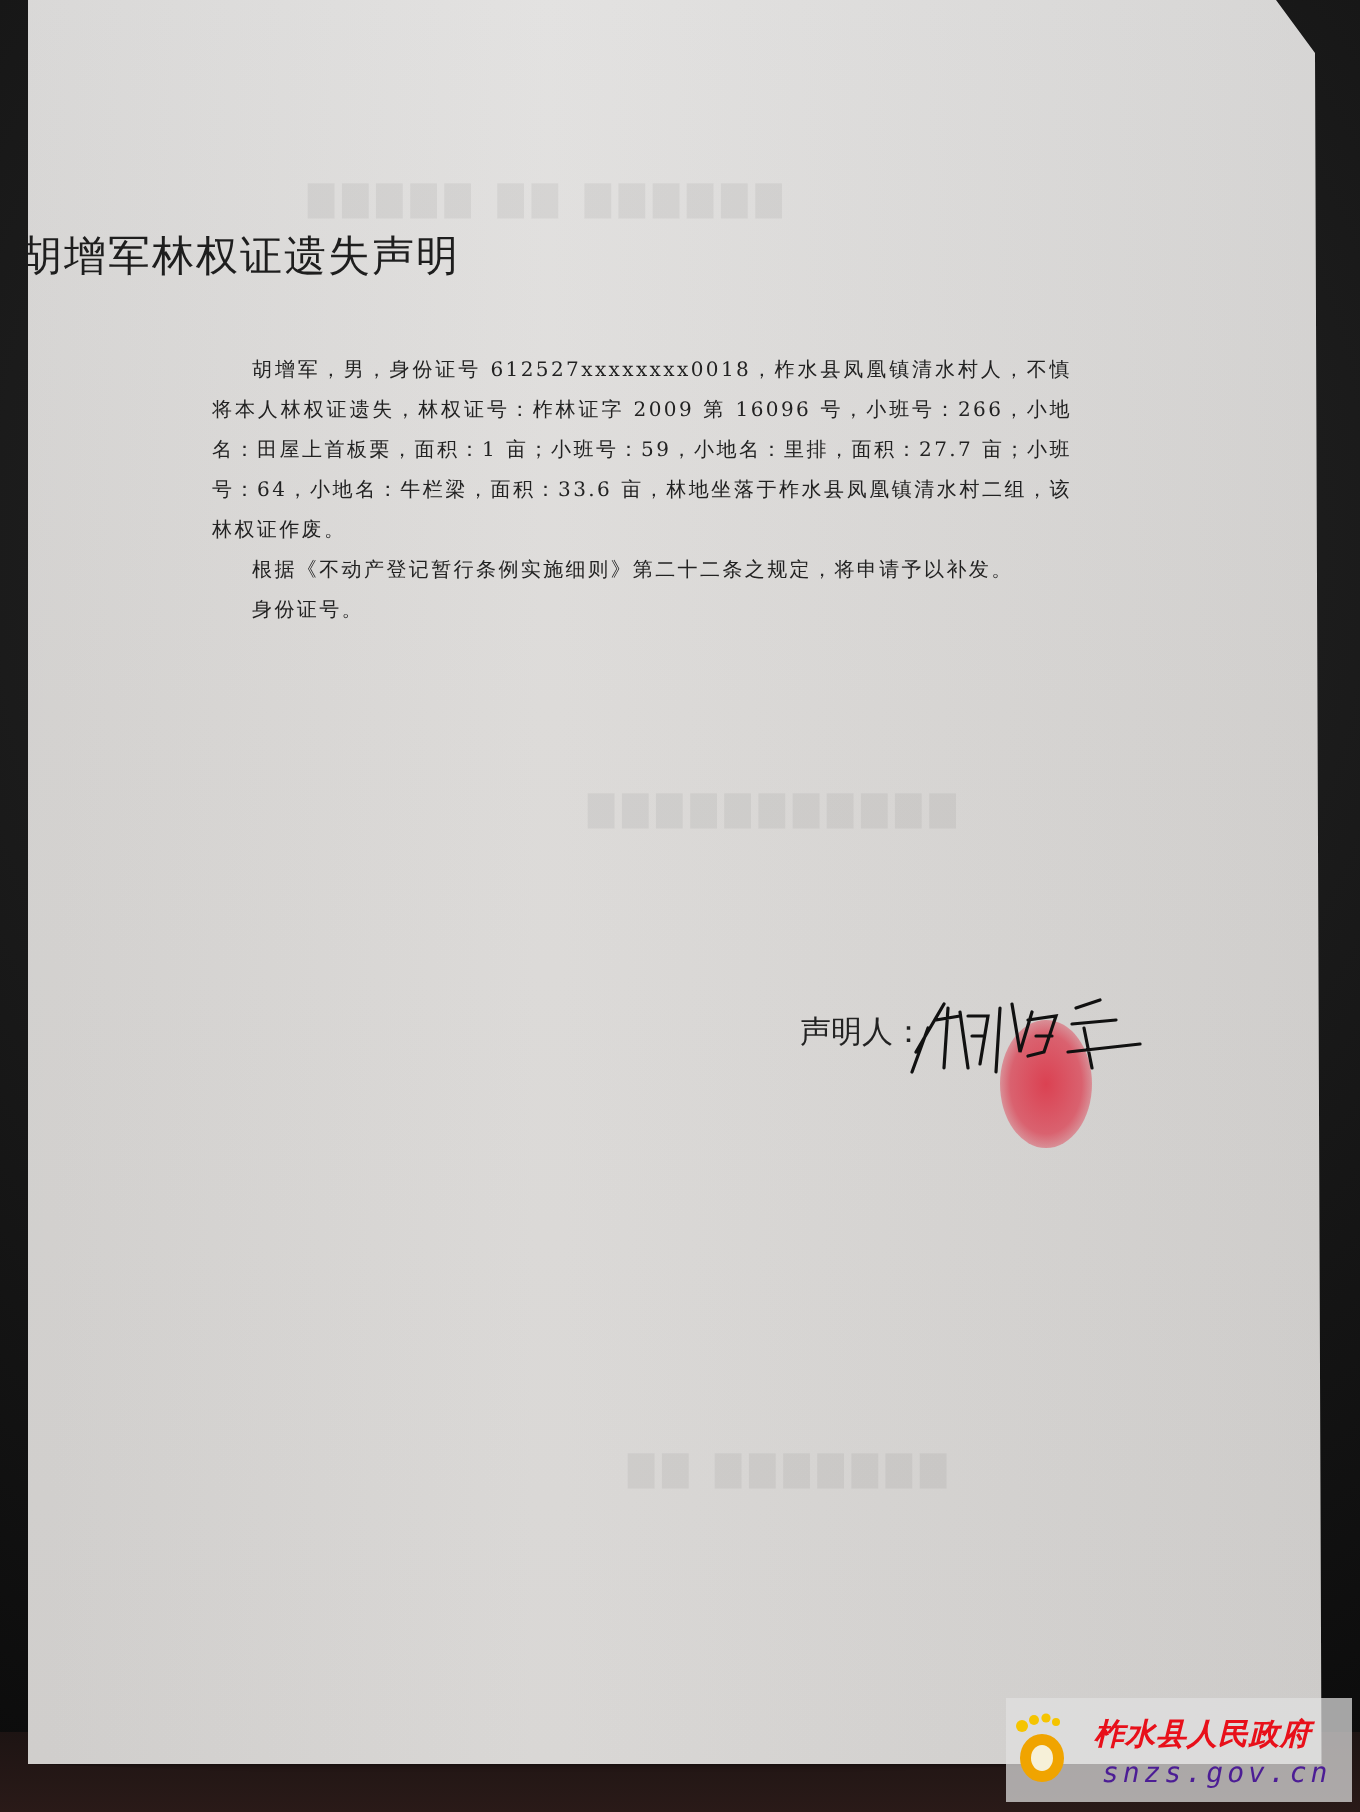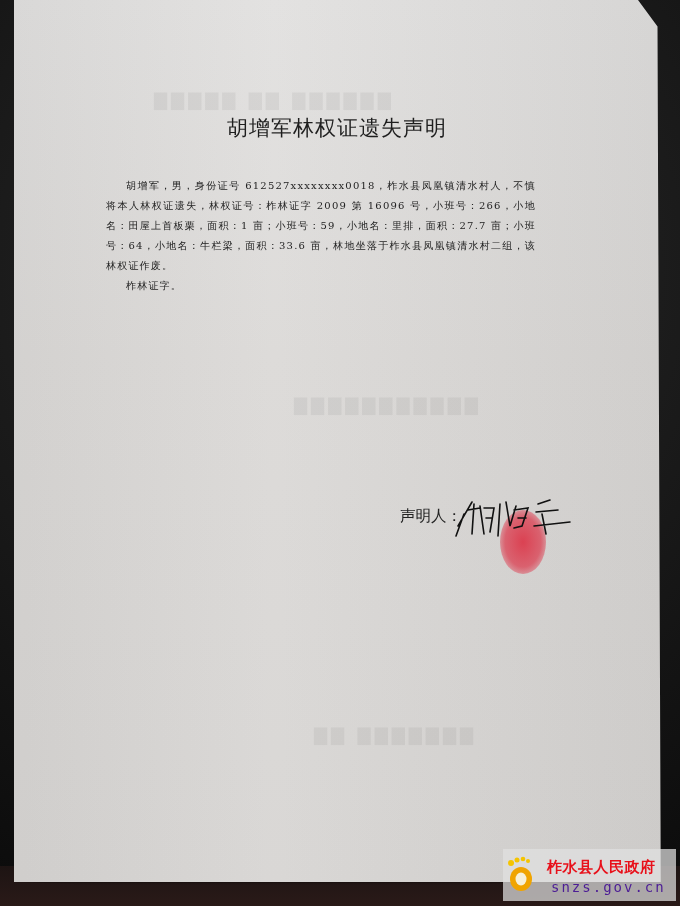--- a/index.html
+++ b/index.html
@@ -22,21 +22,21 @@
   .shade {
     position:absolute; inset:0;
     background: linear-gradient(90deg, rgba(0,0,0,0.04), rgba(255,255,255,0.03) 40%, rgba(0,0,0,0.05));
     pointer-events:none;
   }
   .ghost {
     position:absolute; color: rgba(80,80,80,0.08); font-size:17px; letter-spacing:4px;
     font-family: "DejaVu Sans", sans-serif;
   }
   .title {
-    position:absolute; left:0; right:0; top:114px; text-align:center;
+    position:absolute; left:0; right:0; top:114px; 
     font-family: "DejaVu Sans", "Liberation Sans", sans-serif;
     font-size:21px; color:#1e1e1e; letter-spacing:1px; margin-left:-4px;
   }
   .body-text {
     position:absolute; left:92px; width:430px; top:176px;
     font-size:10px; line-height:20px; color:#222;
     letter-spacing:1.2px; text-align:justify;
   }
   .body-text p { margin:0; }
   .indent { text-indent: 2em; }
@@ -46,20 +46,21 @@
   .sig-label { position:absolute; left:10px; top:4px; font-size:15.5px; color:#222; }
   .sig-date { position:absolute; left:-6px; top:34px; font-size:15.5px; color:#222; letter-spacing:1px; }
   .fingerprint {
     position:absolute; left:110px; top:8px; width:46px; height:64px; border-radius:50%;
     background: radial-gradient(ellipse at 50% 50%, rgba(220,40,60,0.85) 0%, rgba(220,50,70,0.7) 55%, rgba(230,80,100,0.2) 85%, transparent 100%);
   }
   .handwriting { position:absolute; left:60px; top:-6px; width:130px; height:44px; }
   .watermark {
     position:absolute; left:503px; top:849px; width:173px; height:52px;
     background: rgba(225,225,225,0.72);
+    font-style: italic;
   }
   .wm-logo { position:absolute; left:4px; top:6px; width:28px; height:38px; }
   .wm-name {
     position:absolute; left:44px; top:9px; color:#e8101a; font-weight:bold; font-size:15px;
     font-family: "DejaVu Serif", serif; letter-spacing:0.5px;
   }
   .wm-url {
     position:absolute; left:48px; top:30px; color:#4c1d95; font-size:14px; letter-spacing:2px;
     font-family: "DejaVu Sans Mono", monospace;
   }
@@ -72,21 +73,22 @@
 <div class="paper">
   <div class="shade"></div>
   <div class="ghost" style="left:140px;top:90px;">▇▇▇▇▇ ▇▇ ▇▇▇▇▇▇</div>
   <div class="ghost" style="left:280px;top:395px;">▇▇▇▇▇▇▇▇▇▇▇</div>
   <div class="ghost" style="left:300px;top:725px;">▇▇ ▇▇▇▇▇▇▇</div>
 
   <div class="title">胡增军林权证遗失声明</div>
 
   <div class="body-text">
     <p class="indent">胡增军，男，身份证号 612527xxxxxxxx0018，柞水县凤凰镇清水村人，不慎将本人林权证遗失，林权证号：柞林证字 2009 第 16096 号，小班号：266，小地名：田屋上首板栗，面积：1 亩；小班号：59，小地名：里排，面积：27.7 亩；小班号：64，小地名：牛栏梁，面积：33.6 亩，林地坐落于柞水县凤凰镇清水村二组，该林权证作废。</p>
-    <p class="indent">柞林证字。</p>
+    <p class="indent">根据《不动产登记暂行条例实施细则》第二十二条之规定，将申请予以补发。</p>
+    <p class="indent">身份证号。</p>
   </div>
 
   <div class="signature-block">
     <div class="fingerprint"></div>
     <span class="sig-label">声明人：</span>
     <svg class="handwriting" viewBox="0 0 130 44">
       <path d="M8 30 L22 6 M14 18 L6 40 M18 14 L30 12 M24 8 L22 38 M30 10 L34 38 M34 12 L44 12 L40 36 M36 22 L42 22 M50 8 L48 40 M56 6 L60 30 L66 10 M64 14 L78 12 L72 30 L64 32 M68 22 L76 22 M88 8 L100 4 M86 16 L108 14 M92 18 L96 38 M84 30 L120 26" stroke="#111" stroke-width="1.6" fill="none" stroke-linecap="round"></path>
     </svg>
   </div>
 </div>

